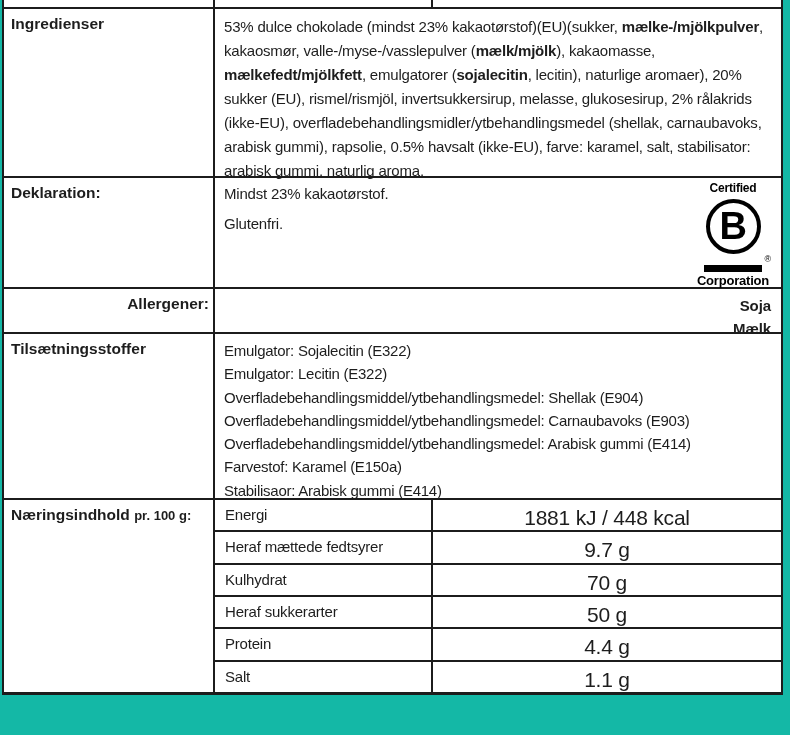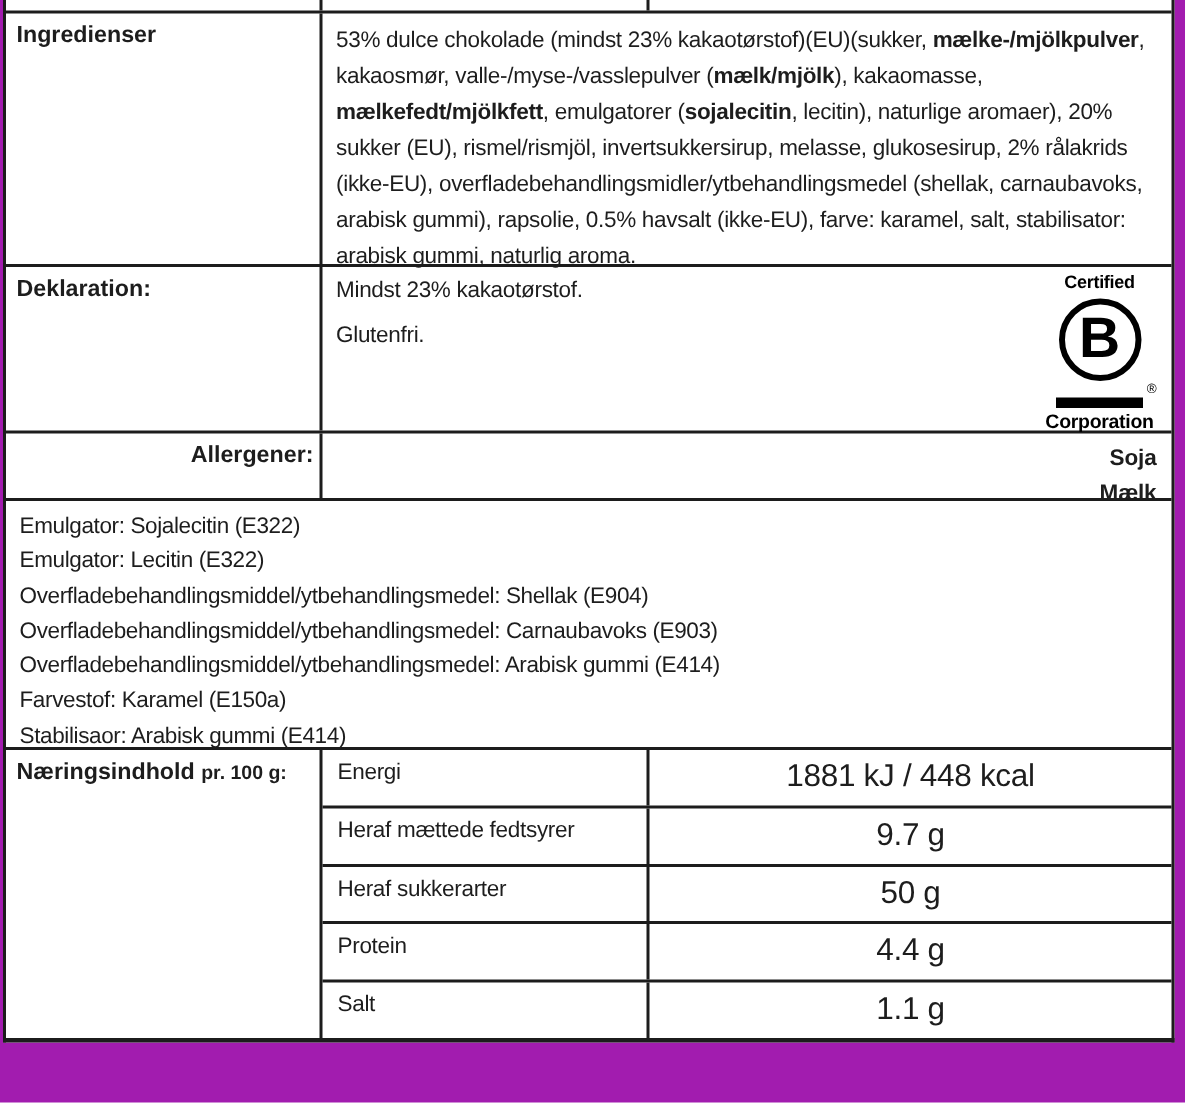--- a/index.html
+++ b/index.html
@@ -5,21 +5,21 @@
   :root{
     --bc:#1c1c1c;          
     --txt:#1d1d1d;         
   }
   *{box-sizing:border-box;}
   html,body{margin:0;padding:0;}
   body{
     width:790px;height:735px;background:#ffffff;
     font-family:"Liberation Sans", sans-serif;color:var(--txt);
   }
-  .sheet{position:relative;width:790px;height:735px;background:#a21caf;overflow:hidden;}
+  .sheet{position:relative;width:790px;height:735px;background:#14b8a6;overflow:hidden;}
 
   .spec-table{
     position:absolute;left:2px;top:0;width:781px;
     border-left:2px solid var(--bc);
     border-right:2px solid var(--bc);
     border-bottom:3px solid var(--bc);
     background:#fff;
   }
   .row{display:flex;border-bottom:2px solid var(--bc);}
   .row:last-child{border-bottom:none;}
@@ -117,20 +117,21 @@
 
     <div class="row row-allergener">
       <div class="label-cell">Allergener:</div>
       <div class="content-cell" id="allergen-list">
           <div class="allergen-item">Soja</div>
           <div class="allergen-item">Mælk</div>
         </div>
     </div>
 
     <div class="row row-tilsaetning">
+      <div class="label-cell">Tilsætningsstoffer</div>
       <div class="content-cell" id="additive-list">
           <div class="additive-item">Emulgator: Sojalecitin (E322)</div>
           <div class="additive-item">Emulgator: Lecitin (E322)</div>
           <div class="additive-item">Overfladebehandlingsmiddel/ytbehandlingsmedel: Shellak (E904)</div>
           <div class="additive-item">Overfladebehandlingsmiddel/ytbehandlingsmedel: Carnaubavoks (E903)</div>
           <div class="additive-item">Overfladebehandlingsmiddel/ytbehandlingsmedel: Arabisk gummi (E414)</div>
           <div class="additive-item">Farvestof: Karamel (E150a)</div>
           <div class="additive-item">Stabilisaor: Arabisk gummi (E414)</div>
         </div>
     </div>
@@ -143,20 +144,24 @@
       <div class="nutri-wrap" id="nutrition-table">
           <div class="nutri-row">
             <div class="nutri-name">Energi</div>
             <div class="nutri-value">1881 kJ / 448 kcal</div>
           </div>
           <div class="nutri-row">
             <div class="nutri-name">Heraf mættede fedtsyrer</div>
             <div class="nutri-value">9.7 g</div>
           </div>
           <div class="nutri-row">
+            <div class="nutri-name">Kulhydrat</div>
+            <div class="nutri-value">70 g</div>
+          </div>
+          <div class="nutri-row">
             <div class="nutri-name">Heraf sukkerarter</div>
             <div class="nutri-value">50 g</div>
           </div>
           <div class="nutri-row">
             <div class="nutri-name">Protein</div>
             <div class="nutri-value">4.4 g</div>
           </div>
           <div class="nutri-row">
             <div class="nutri-name">Salt</div>
             <div class="nutri-value">1.1 g</div>

